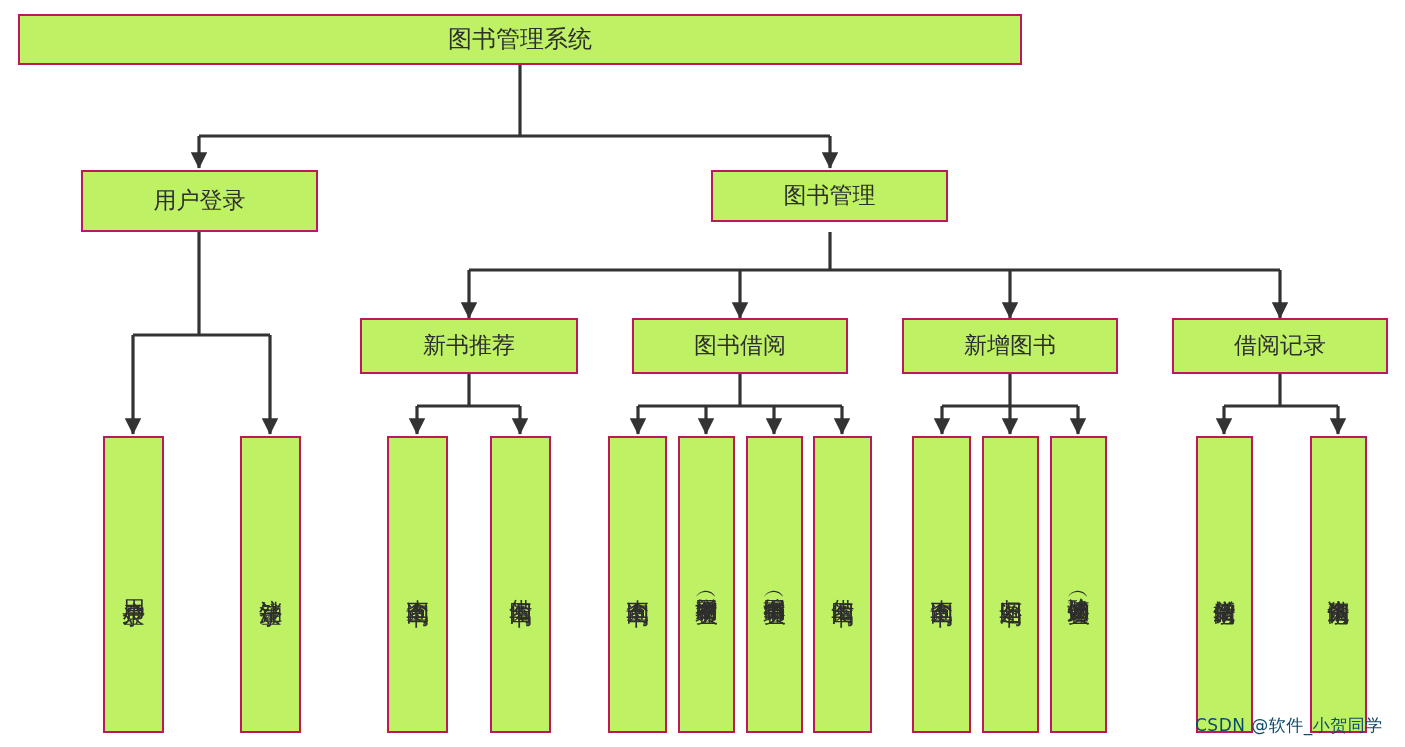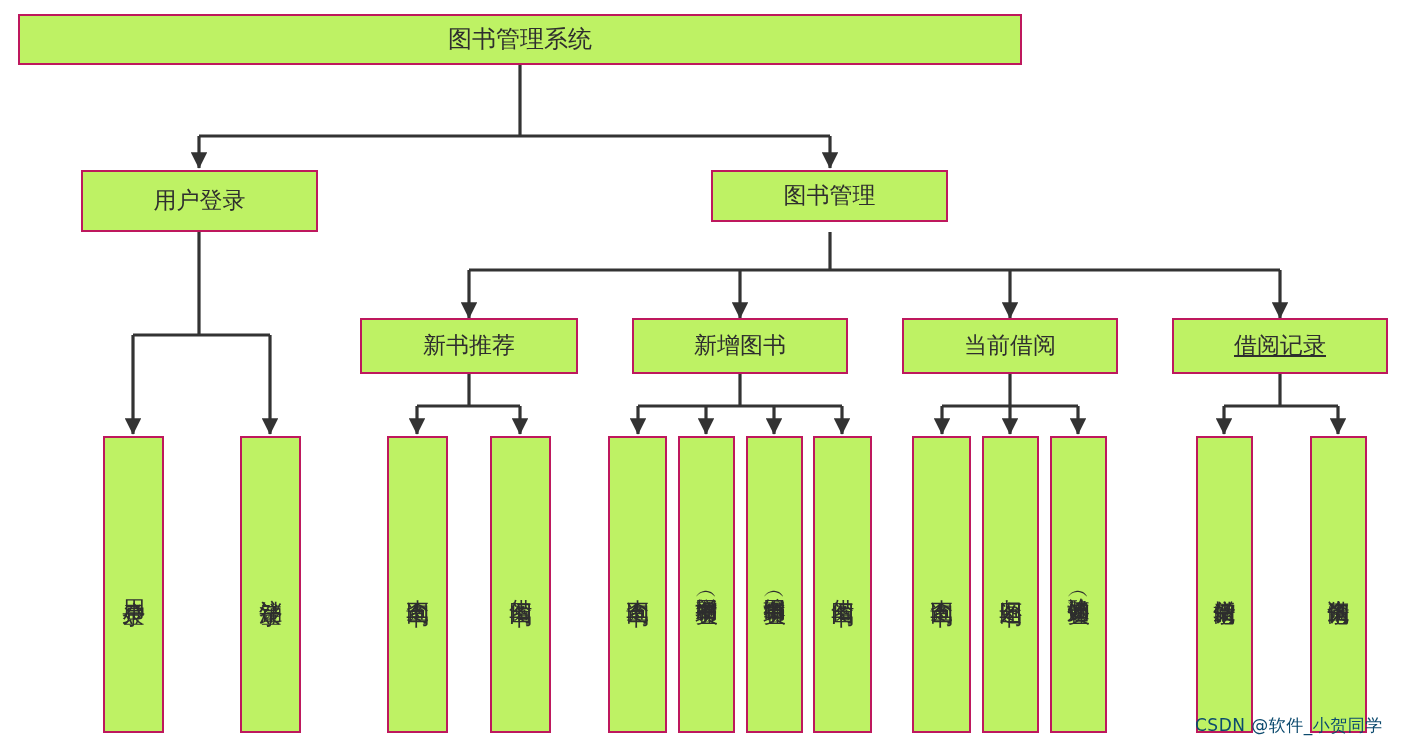--- a/index.html
+++ b/index.html
@@ -144,26 +144,26 @@
     <span class="node-label">用户登录</span>
   </div>
   <div class="node horiz" style="left:711px; top:170px; width:237px; height:52px;">
     <span class="node-label">图书管理</span>
   </div>
 
   <div class="node horiz" style="left:360px; top:318px; width:218px; height:56px;">
     <span class="node-label">新书推荐</span>
   </div>
   <div class="node horiz" style="left:632px; top:318px; width:216px; height:56px;">
+    <span class="node-label">图书借阅</span>
+  </div>
+  <div class="node horiz" style="left:902px; top:318px; width:216px; height:56px;">
     <span class="node-label">新增图书</span>
   </div>
-  <div class="node horiz" style="left:902px; top:318px; width:216px; height:56px;">
-    <span class="node-label">当前借阅</span>
-  </div>
-  <div class="node horiz" style="left:1172px; top:318px; width:216px; height:56px;text-decoration:underline;">
+  <div class="node horiz" style="left:1172px; top:318px; width:216px; height:56px;">
     <span class="node-label">借阅记录</span>
   </div>
 
   <div class="node vert" style="left:103px; top:436px; width:61px; height:297px;">
     <span class="node-label">用户登录</span>
   </div>
   <div class="node vert" style="left:240px; top:436px; width:61px; height:297px;">
     <span class="node-label">注销登录</span>
   </div>
 

